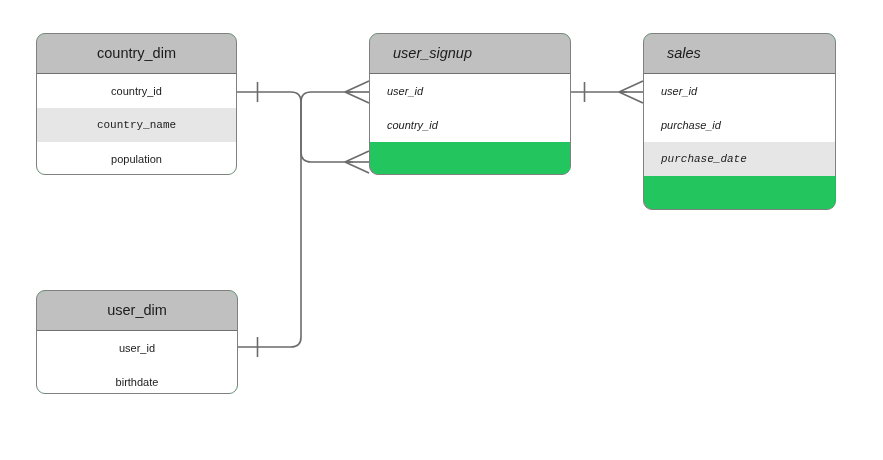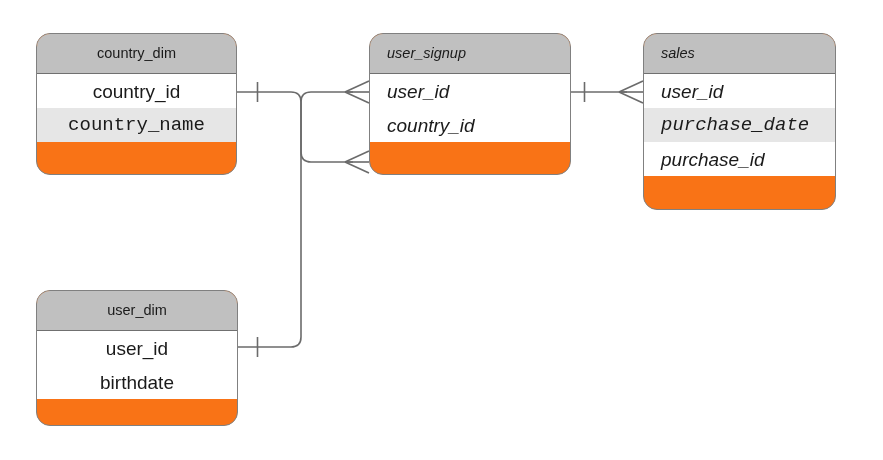--- a/index.html
+++ b/index.html
@@ -23,61 +23,61 @@
     left: 0;
     top: 0;
     width: 883px;
     height: 460px;
     pointer-events: none;
   }
   .entity {
     position: absolute;
     box-sizing: border-box;
     border: 1px solid #808080;
-    border-radius: 14px;
-    background: #f97316;
+    border-radius: 9px;
+    background: #22c55e;
     overflow: hidden;
     z-index: 2;
   }
   .entity-header {
     box-sizing: border-box;
     background: #c0c0c0;
     color: #1a1a1a;
     font-size: 14.5px;
     line-height: 1;
     height: 40px;
     display: flex;
     align-items: center;
     border-bottom: 1px solid #707070;
   }
   .entity-row {
     box-sizing: border-box;
     height: 34px;
     display: flex;
     align-items: center;
     color: #1a1a1a;
-    font-size: 19px;
+    font-size: 11px;
     line-height: 1;
     background: #ffffff;
   }
   .entity-row.shaded {
     background: #e6e6e6;
     font-family: Liberation Mono, monospace;
   }
   
   .style-centered .entity-header,
   .style-centered .entity-row {
     justify-content: center;
     text-align: center;
     font-style: normal;
   }
   
   .style-italic .entity-header {
     justify-content: flex-start;
-    padding-left: 17px;
+    padding-left: 23px;
     font-style: italic;
   }
   .style-italic .entity-row {
     justify-content: flex-start;
     padding-left: 17px;
     font-style: italic;
   }
 </style>
 </head>
 <body>
@@ -122,34 +122,35 @@
         <path d="M 619 92 L 643 92" stroke="#6b6b6b" stroke-width="1.6" fill="none"></path>
         <path d="M 619 92 L 643 103" stroke="#6b6b6b" stroke-width="1.6" fill="none"></path>
       </g>
     </g>
   </svg>
 
   <div class="entity style-centered" style="left:36px; top:33px; width:201px; height:142px;">
     <div class="entity-header">country_dim</div>
     <div class="entity-row">country_id</div>
     <div class="entity-row shaded">country_name</div>
+    <div class="entity-row">population</div>
   </div>
 
   <div class="entity style-italic" style="left:369px; top:33px; width:202px; height:142px;">
     <div class="entity-header">user_signup</div>
     <div class="entity-row">user_id</div>
     <div class="entity-row">country_id</div>
   </div>
 
   <div class="entity style-italic" style="left:643px; top:33px; width:193px; height:177px;">
     <div class="entity-header">sales</div>
     <div class="entity-row">user_id</div>
+    <div class="entity-row">purchase_id</div>
     <div class="entity-row shaded">purchase_date</div>
-    <div class="entity-row">purchase_id</div>
   </div>
 
-  <div class="entity style-centered" style="left:36px; top:290px; width:202px; height:136px;">
+  <div class="entity style-centered" style="left:36px; top:290px; width:202px; height:104px;">
     <div class="entity-header">user_dim</div>
     <div class="entity-row">user_id</div>
     <div class="entity-row">birthdate</div>
   </div>
 
 </div>
 
 </body></html>

